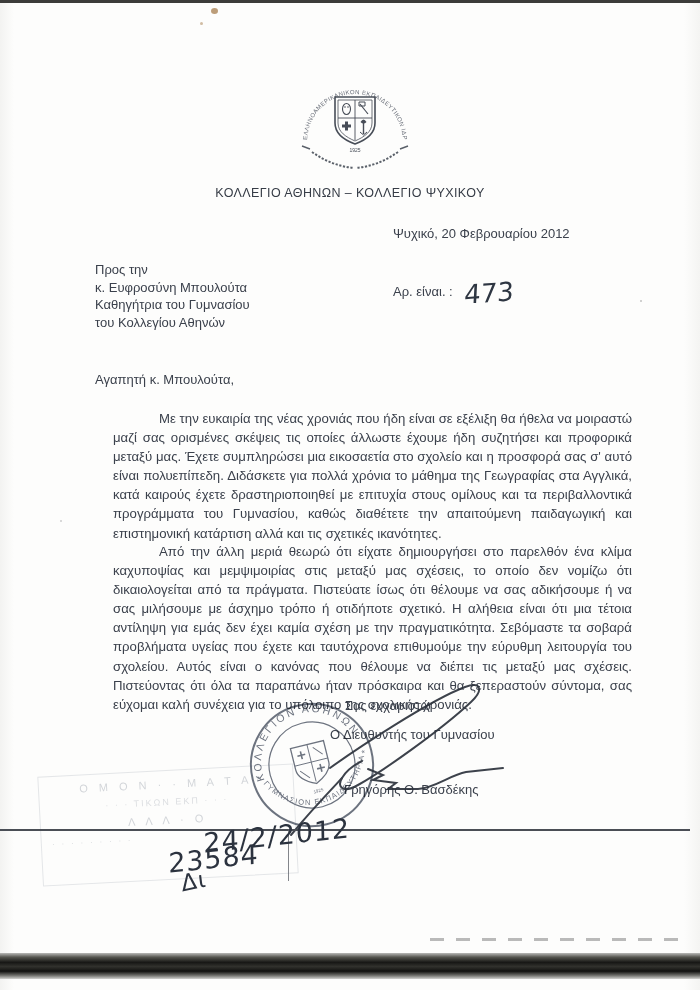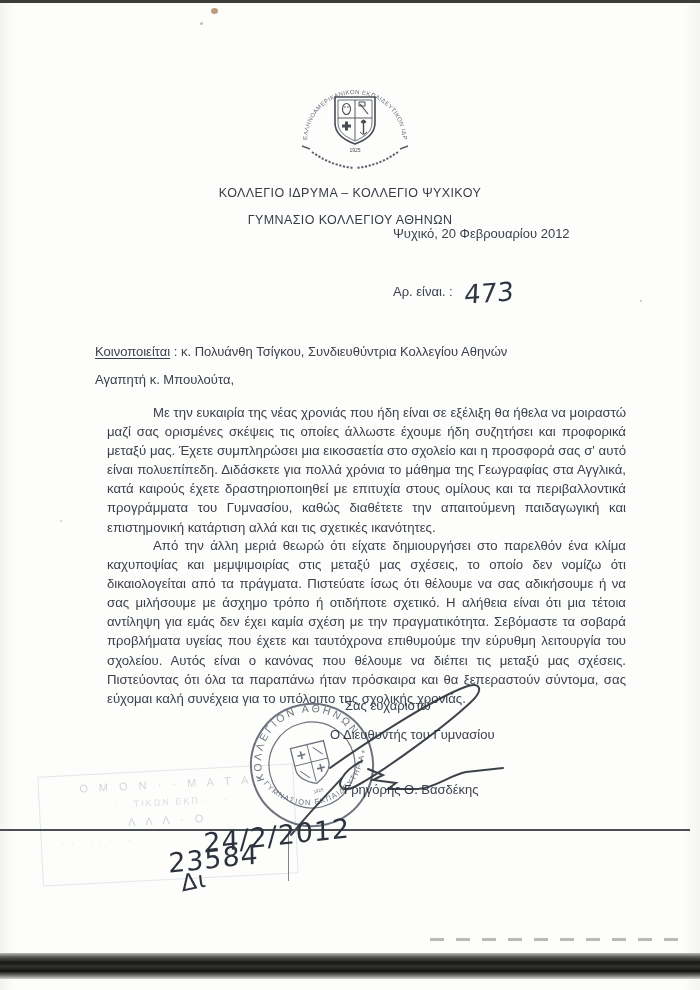--- a/index.html
+++ b/index.html
@@ -16,21 +16,21 @@
   
   .txt13{font-size:13px;line-height:17.5px;color:#3b414c;}
   .cc-label{text-decoration:underline;text-underline-offset:2px;}
   .handwrite{
     font-family:"DejaVu Sans",sans-serif;color:#2e3642;
     transform:rotate(-4deg) skewX(-7deg);display:inline-block;
   }
   
   .para{
     width:519px;font-size:13.2px;line-height:19.1px;text-align:justify;
-    text-indent:46px;color:#3b414c;margin:12px;
+    text-indent:46px;color:#3b414c;margin:18px;
   }
   
   .faint-stamp{
     left:40px;top:770px;width:254px;height:108px;
     transform:rotate(-3deg);border:1px solid rgba(90,100,120,.15);
     color:#5a6577;text-align:center;
   }
   .faint-stamp .fl{opacity:.26;letter-spacing:4px;font-size:11px;margin-top:7px;white-space:nowrap;overflow:hidden;}
   .faint-stamp .fl.small{font-size:9px;opacity:.20;letter-spacing:2px;}
   .hand-big{
@@ -83,34 +83,36 @@
     <path d="M 86.5,54 q3,-5 6,0 q-3,3 -6,0 z" fill="#474d57"></path>
     <path d="M 86,64 l3.5,3 l3.5,-3" fill="none" stroke="#474d57" stroke-width="1"></path>
 
     <text x="81" y="84" font-size="5" text-anchor="middle" fill="#474d57">1925</text>
 
     <path d="M 38,84 Q 58,98 80,100" fill="none" stroke="#5a6069" stroke-width="2" stroke-dasharray="2.2,1.6"></path>
     <path d="M 124,84 Q 104,98 82,100" fill="none" stroke="#5a6069" stroke-width="2" stroke-dasharray="2.2,1.6"></path>
     <path d="M 28,78 l8,3 M 134,78 l-8,3" stroke="#5a6069" stroke-width="1.4"></path>
   </svg>
 
-  <div class="abs head-line" style="top:186px;">ΚΟΛΛΕΓΙΟ ΙΔΡΥΜΑ – ΚΟΛΛΕΓΙΟ ΨΥΧΙΚΟΥ</div>
-  <div class="abs head-line" style="top:213px;">ΓΥΜΝΑΣΙΟ ΚΟΛΛΕΓΙΟΥ ΑΘΗΝΩΝ</div>
+  <div class="abs head-line" style="top:186px;">ΚΟΛΛΕΓΙΟ ΑΘΗΝΩΝ – ΚΟΛΛΕΓΙΟ ΨΥΧΙΚΟΥ</div>
 
   <div class="abs txt13" style="left:393px;top:225px;">Ψυχικό, 20 Φεβρουαρίου 2012</div>
 
+  <div class="abs txt13" style="left:95px;top:261px;">
+    <div>Προς την</div>
+    <div>κ.  Ευφροσύνη Μπουλούτα</div>
+    <div>Καθηγήτρια του Γυμνασίου</div>
+    <div>του Κολλεγίου Αθηνών</div>
+  </div>
 
   <div class="abs txt13" style="left:393px;top:283px;">
     <span>Αρ. είναι. :</span>
     <span class="handwrite" style="font-size:26px;vertical-align:-6px;margin-left:8px;">473</span>
   </div>
 
-  <div class="abs txt13" style="left:95px;top:343px;">
-    <span class="cc-label">Κοινοποιείται</span><span> : κ. Πολυάνθη Τσίγκου, Συνδιευθύντρια Κολλεγίου Αθηνών</span>
-  </div>
 
   <div class="abs txt13" style="left:95px;top:371px;">Αγαπητή  κ.  Μπουλούτα,</div>
 
   <p class="abs para" style="left:95px;top:391px;">Με την ευκαιρία της νέας χρονιάς που ήδη είναι σε εξέλιξη θα ήθελα να μοιραστώ μαζί σας ορισμένες σκέψεις τις οποίες άλλωστε έχουμε ήδη συζητήσει και προφορικά μεταξύ μας. Έχετε συμπληρώσει μια εικοσαετία στο σχολείο και η προσφορά σας σ' αυτό είναι πολυεπίπεδη. Διδάσκετε για πολλά χρόνια το μάθημα της Γεωγραφίας στα Αγγλικά, κατά καιρούς έχετε δραστηριοποιηθεί με επιτυχία στους ομίλους και τα περιβαλλοντικά προγράμματα του Γυμνασίου,  καθώς διαθέτετε την απαιτούμενη παιδαγωγική και επιστημονική κατάρτιση αλλά και τις σχετικές ικανότητες.</p>
   <p class="abs para" style="left:95px;top:524px;">Από την  άλλη μεριά θεωρώ ότι είχατε δημιουργήσει στο παρελθόν ένα κλίμα καχυποψίας και μεμψιμοιρίας στις μεταξύ μας σχέσεις, το οποίο δεν νομίζω ότι δικαιολογείται από τα πράγματα. Πιστεύατε ίσως ότι θέλουμε να σας αδικήσουμε ή να σας μιλήσουμε  με άσχημο τρόπο ή οτιδήποτε σχετικό.  Η αλήθεια είναι ότι  μια τέτοια αντίληψη για εμάς δεν έχει καμία σχέση με την πραγματικότητα. Σεβόμαστε τα σοβαρά προβλήματα υγείας που έχετε και ταυτόχρονα επιθυμούμε την εύρυθμη λειτουργία του σχολείου. Αυτός είναι ο κανόνας που θέλουμε να διέπει τις μεταξύ μας σχέσεις. Πιστεύοντας ότι όλα τα παραπάνω ήταν πρόσκαιρα και θα ξεπεραστούν σύντομα, σας εύχομαι καλή συνέχεια για το υπόλοιπο της σχολικής χρονιάς.</p>
 
   <div class="abs txt13" style="left:345px;top:697px;">Σας ευχαριστώ</div>
   <div class="abs txt13" style="left:330px;top:726px;">Ο Διευθυντής του Γυμνασίου</div>
   <div class="abs txt13" style="left:344px;top:781px;">Γρηγόρης Θ. Βασδέκης</div>
 

